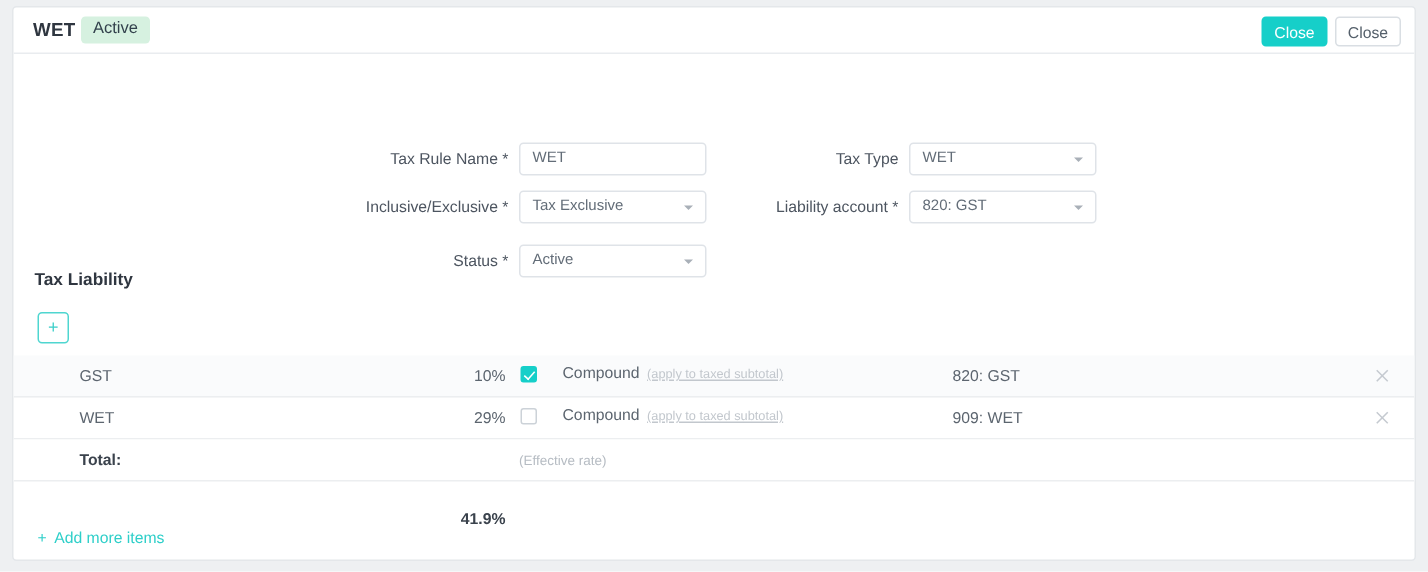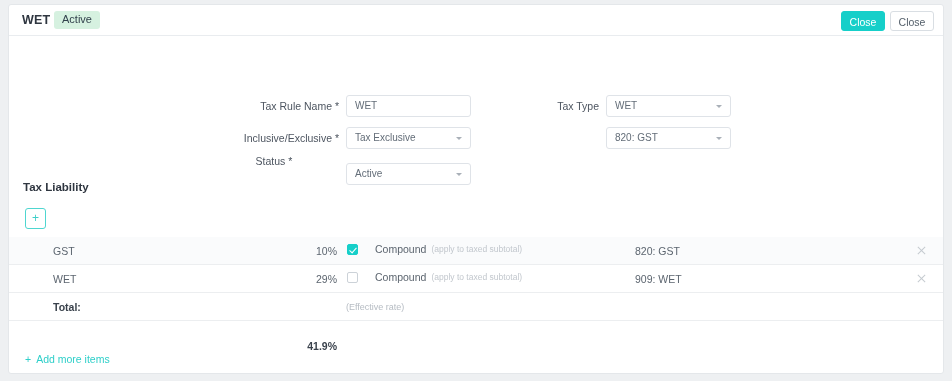--- a/index.html
+++ b/index.html
@@ -215,21 +215,21 @@
     left: 3px;
     top: 1px;
     width: 3px;
     height: 6px;
     border: solid #fff;
     border-width: 0 1.5px 1.5px 0;
     transform: rotate(42deg);
   }
   .cbox-off { background: #fff; border: 1px solid #ccd2d8; }
   .cmp-lbl { font-size: 10.5px; color: #5c656f; margin-left: 12px; }
-  .cmp-hint { font-size: 8.5px; color: #c2c7cd; }
+  .cmp-hint { font-size: 8.5px; color: #c2c7cd; text-decoration: underline; }
 
   .x-del {
     position: absolute;
     right: 16px;
     top: 8px;
     width: 11px;
     height: 11px;
     color: #c5cad0;
     cursor: pointer;
   }
@@ -266,38 +266,42 @@
 
     <div class="f-label" style="left:160px;top:91px;width:170px;">
       <span>Inclusive/Exclusive</span>
       <span class="req">*</span>
     </div>
     <div class="f-ctl f-sel" style="left:337px;top:91px;width:125px;">
       <span>Tax Exclusive</span>
       <span class="caret"></span>
     </div>
 
-    <div class="f-label" style="left:200px;top:114px;width:130px;text-align:center;">
+    <div class="f-label" style="left:200px;top:127px;width:130px;">
       <span>Status</span>
       <span class="req">*</span>
     </div>
     <div class="f-ctl f-sel" style="left:337px;top:127px;width:125px;">
       <span>Active</span>
       <span class="caret"></span>
     </div>
 
     <div class="f-label" style="left:460px;top:59px;width:130px;">
       <span>Tax Type</span>
       <span class="req"></span>
     </div>
     <div class="f-ctl f-sel" style="left:597px;top:59px;width:125px;">
       <span>WET</span>
       <span class="caret"></span>
     </div>
 
+    <div class="f-label" style="left:450px;top:91px;width:140px;">
+      <span>Liability account</span>
+      <span class="req">*</span>
+    </div>
     <div class="f-ctl f-sel" style="left:597px;top:91px;width:125px;">
       <span>820: GST</span>
       <span class="caret"></span>
     </div>
   </div>
 
   <div class="sec-title">Tax Liability</div>
   <div class="addbox">+</div>
 
   <div class="tbl">

